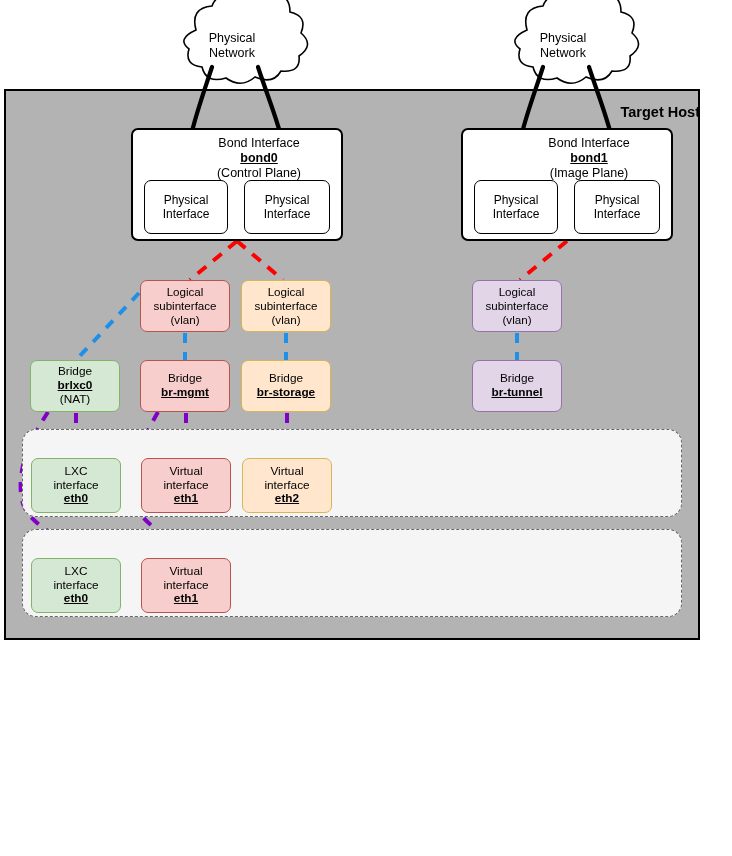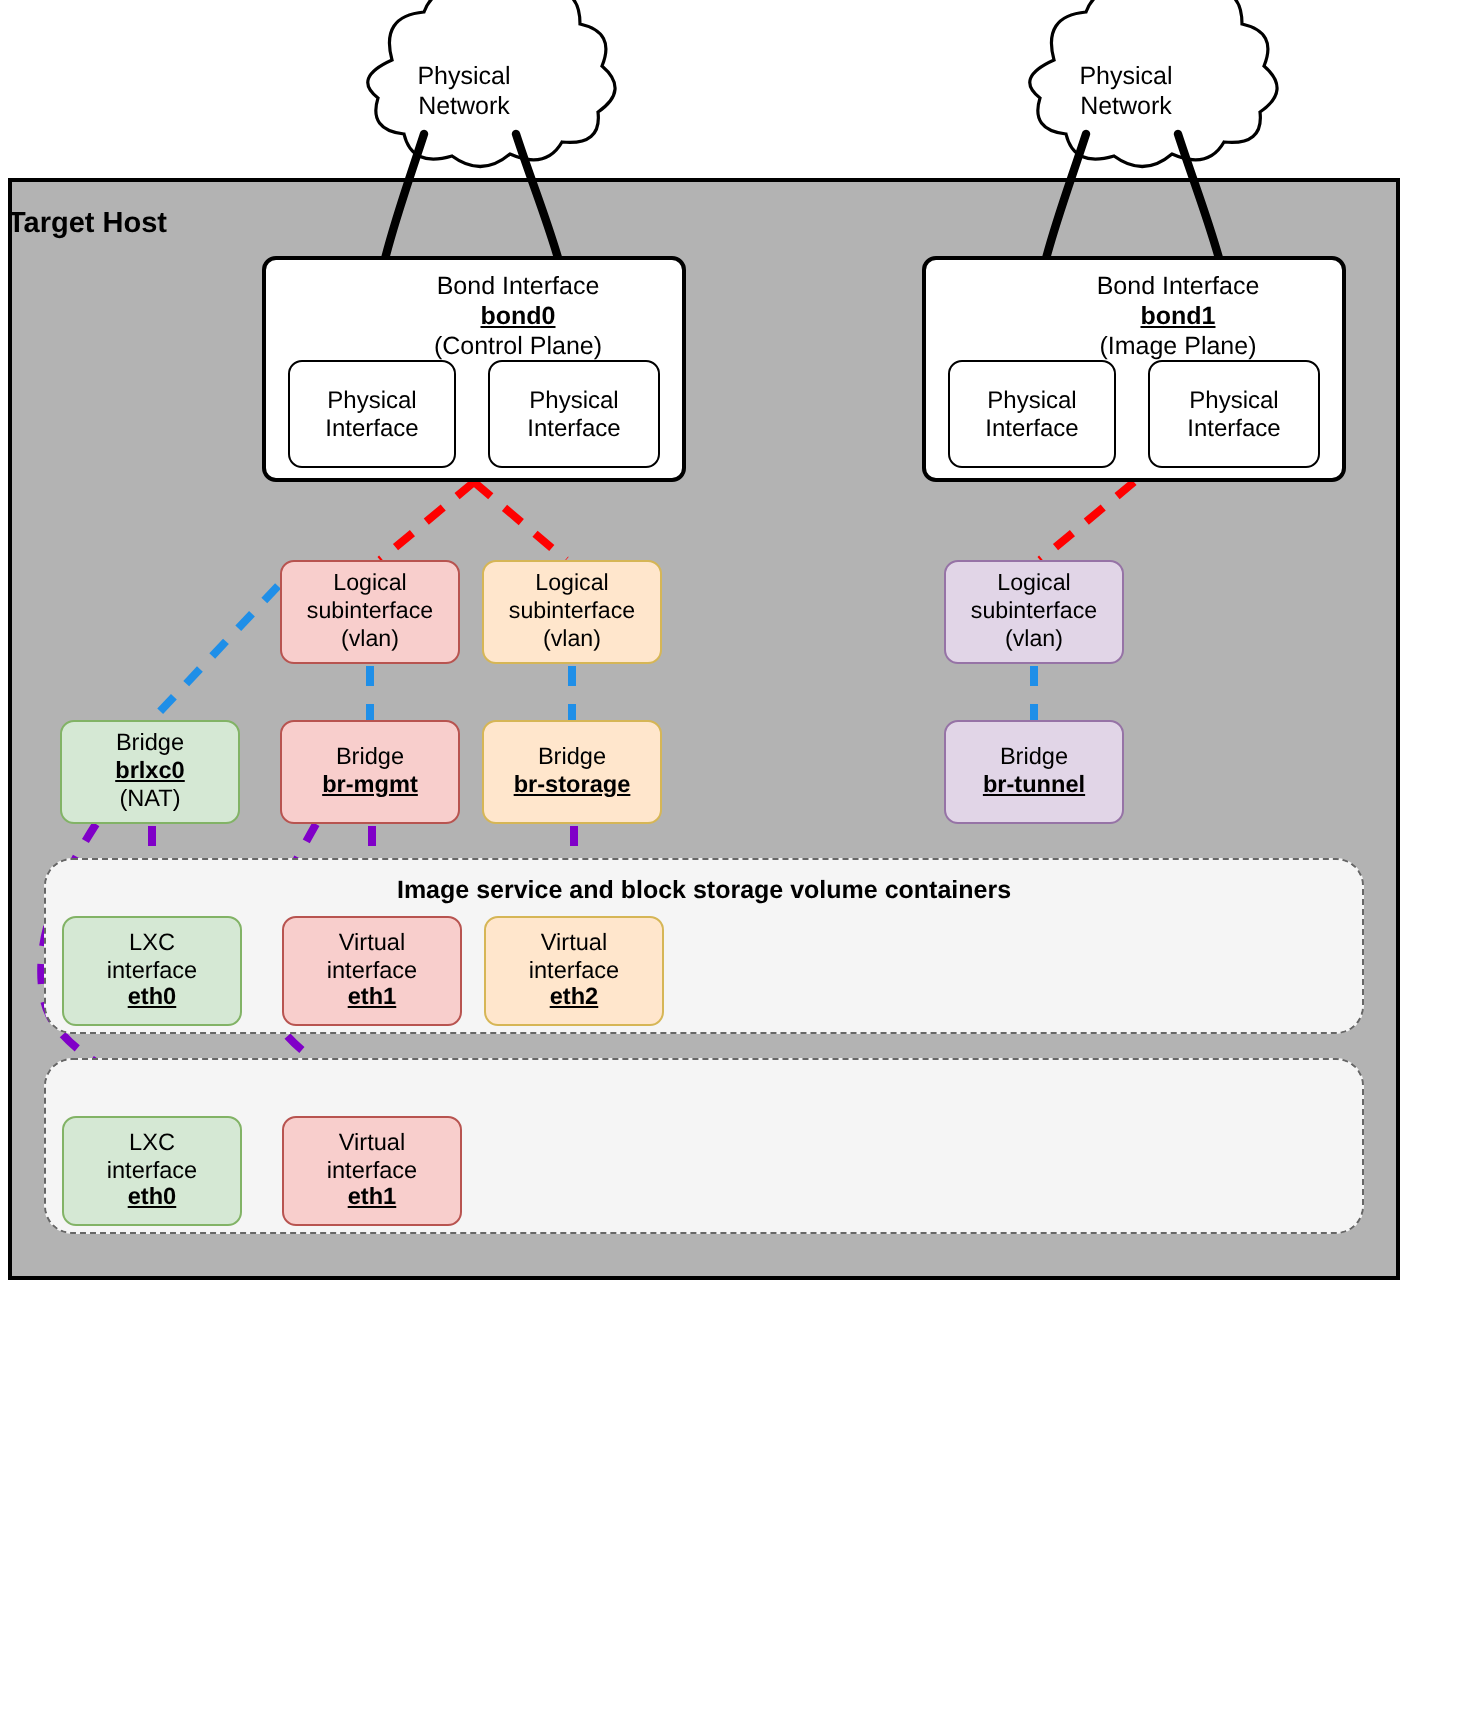--- a/index.html
+++ b/index.html
@@ -15,21 +15,21 @@
   
   .green {background:#d5e8d4;border:1.4px solid #82b366;}
   .pink  {background:#f8cecc;border:1.4px solid #b85450;}
   .yellow{background:#ffe6cc;border:1.4px solid #d6b656;}
   .purple{background:#e1d5e7;border:1.4px solid #9673a6;}
   .white {background:#ffffff;border:2.6px solid #000000;padding-left:44px;}
   .whitethin{background:#ffffff;border:1.8px solid #000000;}
 
   #hostbox{position:absolute;left:4px;top:89px;width:696px;height:551px;
            background:#b3b3b3;border:2.2px solid #000;box-sizing:border-box;}
-  #hosttitle{position:absolute;left:4px;top:104px;width:696px;text-align:left;
+  #hosttitle{position:absolute;left:4px;top:104px;width:696px;text-align:right;
              font-weight:bold;font-size:14.5px;}
   .lxcbox{position:absolute;box-sizing:border-box;background:#f5f5f5;
           border:1.6px dashed #666;border-radius:14px;}
   .lxctitle{position:absolute;text-align:center;font-weight:bold;font-size:12.5px;}
 
   #legend{position:absolute;left:0;top:650px;width:732px;height:206px;}
 </style>
 </head>
 <body>
 
@@ -144,21 +144,20 @@
   <div class="node yellow" style="left:241px;top:360px;width:90px;height:52px;font-size:11.8px;">
     <span>Bridge</span>
     <span class="b">br-storage</span>
   </div>
   <div class="node purple" style="left:472px;top:360px;width:90px;height:52px;font-size:11.8px;">
     <span>Bridge</span>
     <span class="b">br-tunnel</span>
   </div>
 
   <div class="lxcbox" style="left:22px;top:429px;width:660px;height:88px;"></div>
-  <div class="lxctitle" style="left:22px;top:438px;width:660px;">Image service and block storage volume containers</div>
 
   <div class="node green" style="left:31px;top:458px;width:90px;height:55px;font-size:11.8px;">
     <span>LXC</span>
     <span>interface</span>
     <span class="b">eth0</span>
   </div>
   <div class="node pink" style="left:141px;top:458px;width:90px;height:55px;font-size:11.8px;">
     <span>Virtual</span>
     <span>interface</span>
     <span class="b">eth1</span>

